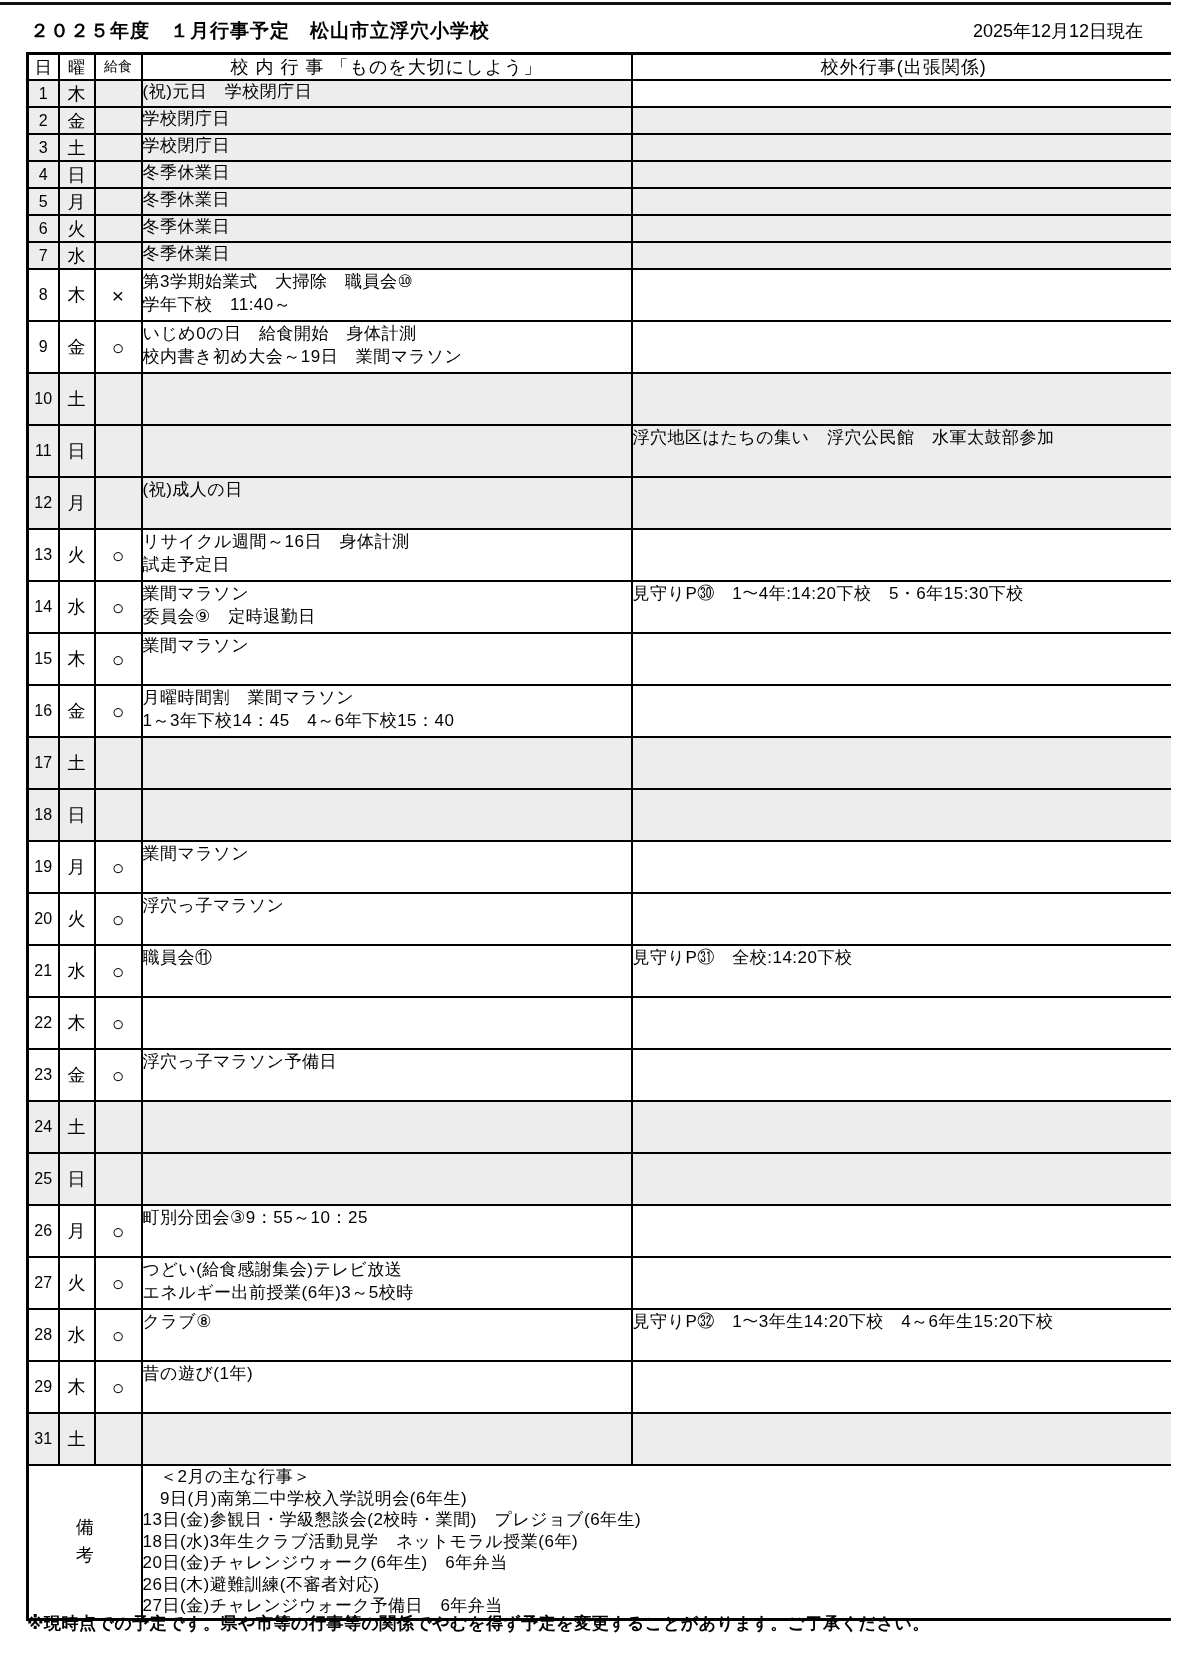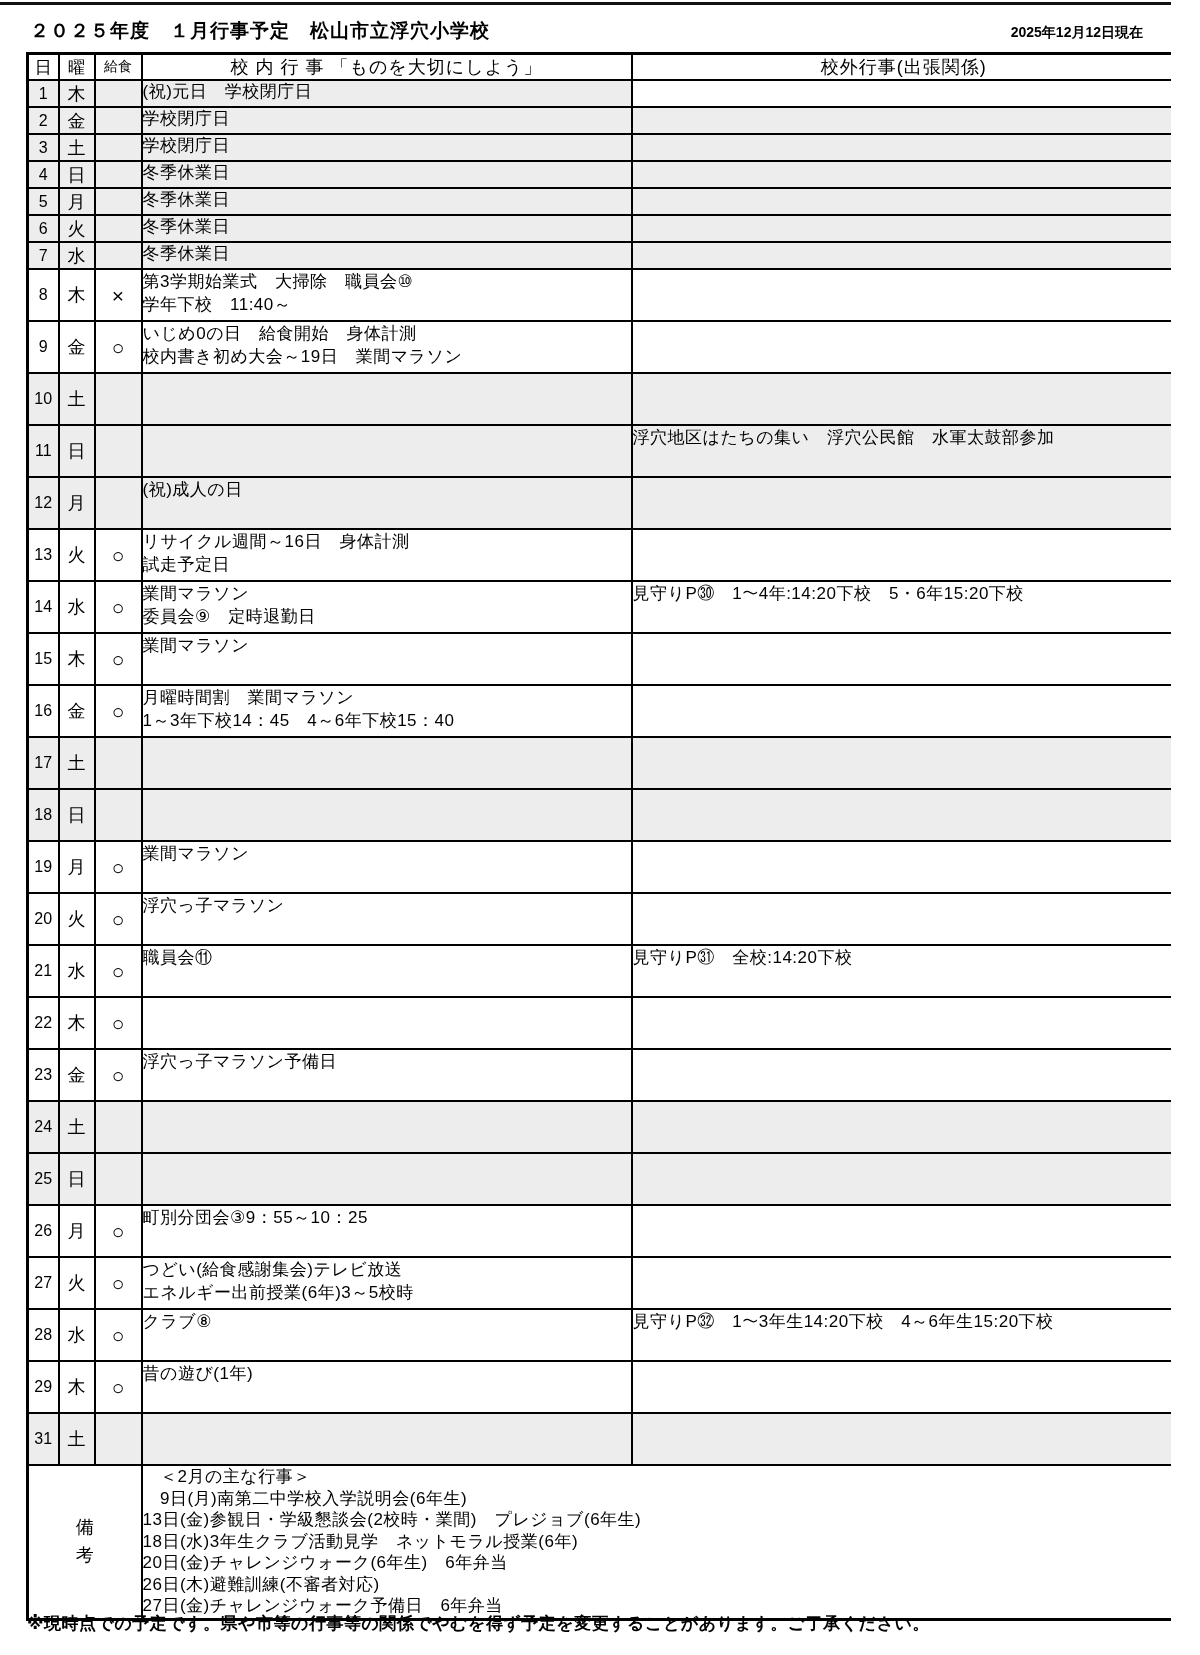--- a/index.html
+++ b/index.html
@@ -1,21 +1,21 @@
 <!DOCTYPE html>
 <html lang="ja"><head>
 <meta charset="utf-8">
 <style>
   html,body{margin:0;padding:0;background:#ffffff;}
   body{font-family:"Liberation Sans","DejaVu Sans",sans-serif;color:#000;}
   #page{position:relative;width:1171px;height:1655px;background:#fff;overflow:hidden;}
   #top-rule{position:absolute;top:2px;left:0;width:1200px;height:3px;background:#111;}
   #head-line{position:absolute;top:18px;left:30px;right:28px;display:flex;justify-content:space-between;align-items:baseline;}
   #page-title{font-size:19px;font-weight:bold;letter-spacing:1px;}
-  #as-of{font-size:14px;font-weight:bold;}
+  #as-of{font-size:18px;font-weight:normal;}
   table.sched{position:absolute;top:52px;left:26px;width:1149px;border-collapse:collapse;table-layout:fixed;border:3px solid #000;}
   table.sched th,table.sched td{border:2px solid #000;padding:0;overflow:hidden;}
   th{font-weight:normal;background:#fff;}
   th.h-day,th.h-wd{font-size:17px;height:24px;}
   th.h-lunch{font-size:14px;}
   th.h-ev{font-size:18px;letter-spacing:1px;}
   td.c-day{font-size:16px;text-align:center;vertical-align:middle;}
   td.c-wd{font-size:18px;text-align:center;vertical-align:middle;}
   td.c-lunch{font-size:21px;text-align:center;vertical-align:middle;line-height:1;}
   td.c-ev{font-size:17px;vertical-align:top;padding:1px 5px;line-height:23px;letter-spacing:0.5px;}
@@ -178,21 +178,21 @@
         </tr>
         <tr class="row-l">
           <td class="c-day">14</td>
           <td class="c-wd">水</td>
           <td class="c-lunch">○</td>
           <td class="c-ev">
             <div>業間マラソン</div>
             <div>委員会⑨　定時退勤日</div>
           </td>
           <td class="c-ev">
-            <div>見守りP㉚　1～4年:14:20下校　5・6年15:20下校</div>
+            <div>見守りP㉚　1～4年:14:20下校　5・6年15:30下校</div>
           </td>
         </tr>
         <tr class="row-l">
           <td class="c-day">15</td>
           <td class="c-wd">木</td>
           <td class="c-lunch">○</td>
           <td class="c-ev">
             <div>業間マラソン</div>
           </td>
           <td class="c-ev"></td>

